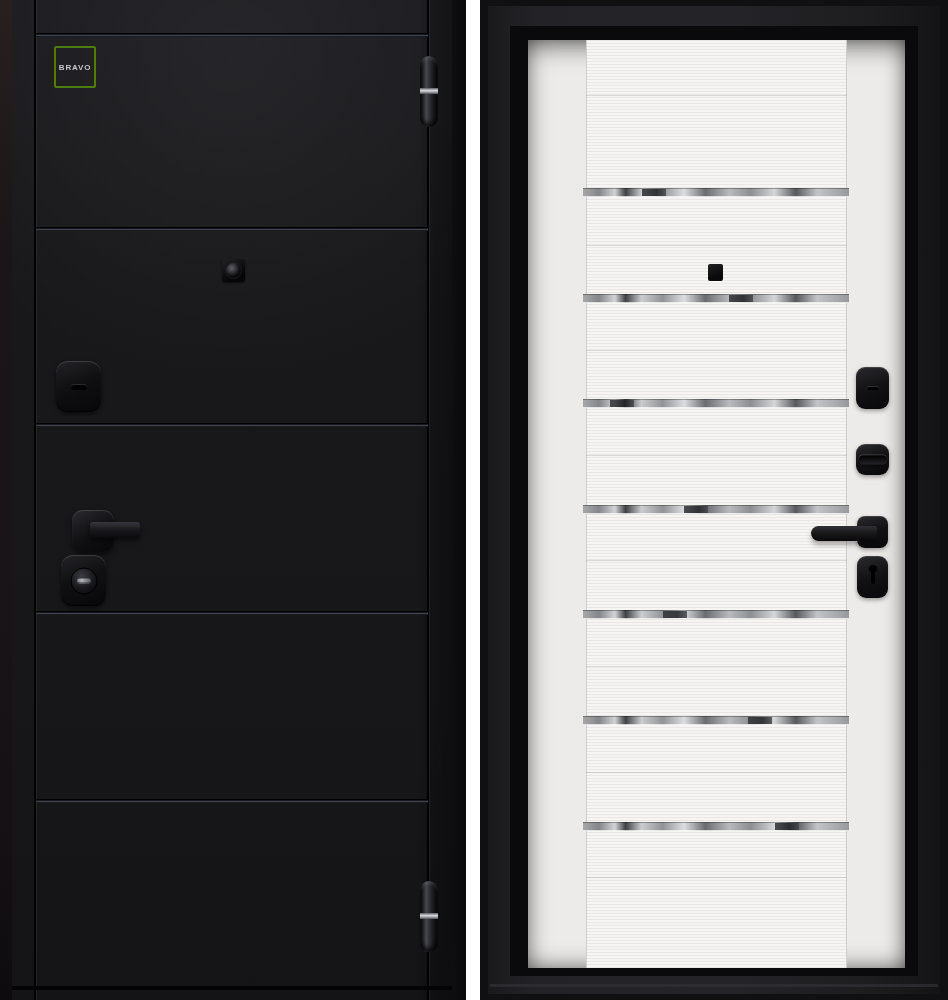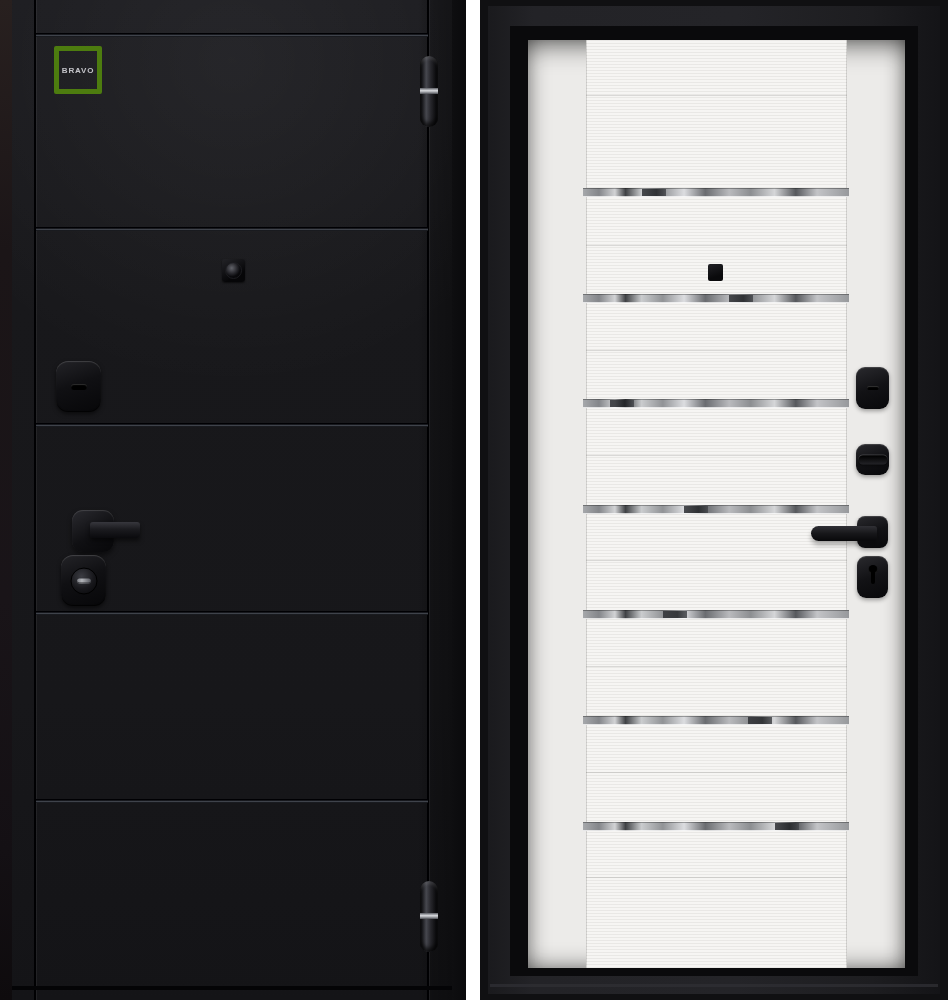--- a/index.html
+++ b/index.html
@@ -21,21 +21,21 @@
     background: linear-gradient(90deg, rgba(0,0,0,0) 0%, rgba(0,0,0,0.25) 45%, rgba(0,0,0,0.35) 100%); }
   .vline { top: 0; width: 3px; height: 1000px;
     background: linear-gradient(90deg, #000002 0 2px, rgba(255,255,255,0.06) 2px 3px); }
   .vline.l { left: 34px; }
   .vline.r { left: 427px; }
   .groove { left: 36px; width: 392px; height: 4px;
     background: linear-gradient(180deg, #000003 0%, #000003 30%, #4d525b 55%, #272a30 75%, #0b0b0e 100%); }
   .lf-bottom { left: 12px; top: 986px; width: 440px; height: 4px; background: #040406; }
 
   .logo-box { left: 54px; top: 46px; width: 40px; height: 16px;
-    border: 5px solid #4d7c0f; border-radius: 2px; padding: 19px;
+    border: 2px solid #4d7c0f; border-radius: 2px; padding: 19px;
     display: flex; align-items: center; justify-content: center; }
   .logo-inner { width: 100%; height: 100%; border: 1px solid #55555a;
     display: flex; align-items: center; justify-content: center;
     font-size: 8px; font-weight: bold; letter-spacing: 0.8px; color: #c3c3c8; }
 
   .peephole { left: 222px; top: 259px; width: 23px; height: 23px; border-radius: 3px;
     background: linear-gradient(150deg, #232327, #060608 70%);
     box-shadow: 0 1px 2px rgba(0,0,0,0.6); }
   .peephole .lens { position: absolute; left: 3px; top: 3px; width: 17px; height: 17px; border-radius: 50%;
     background: radial-gradient(circle at 38% 34%, #62636a 0%, #2a2a2f 38%, #0a0a0d 62%, #000 100%);

